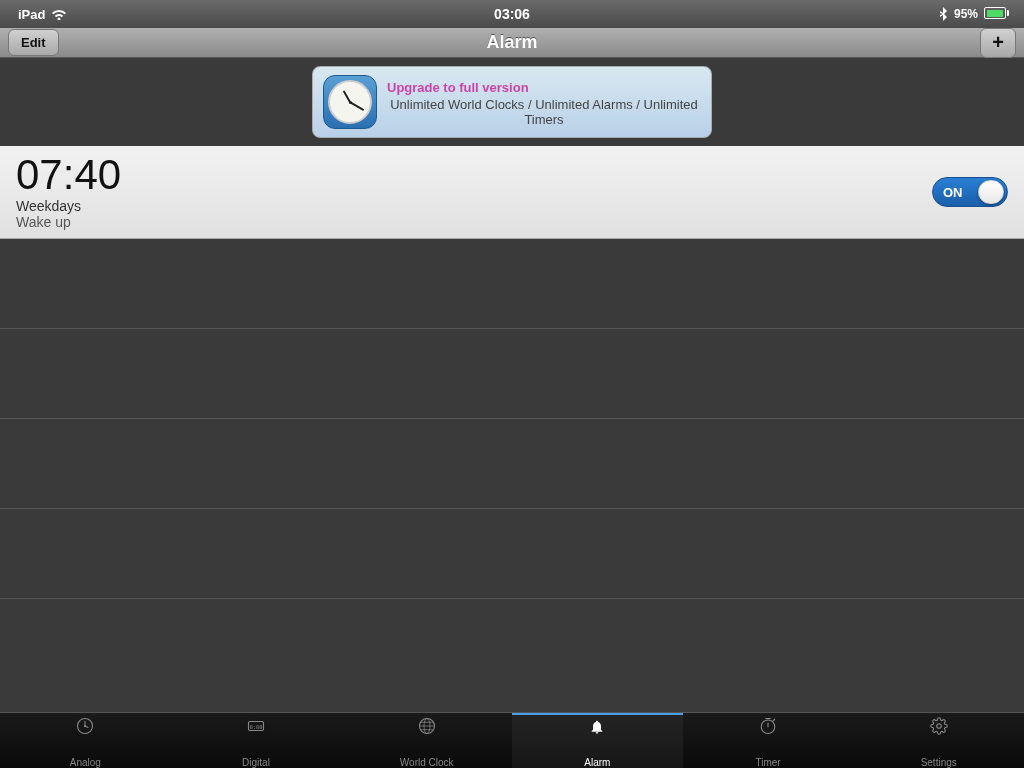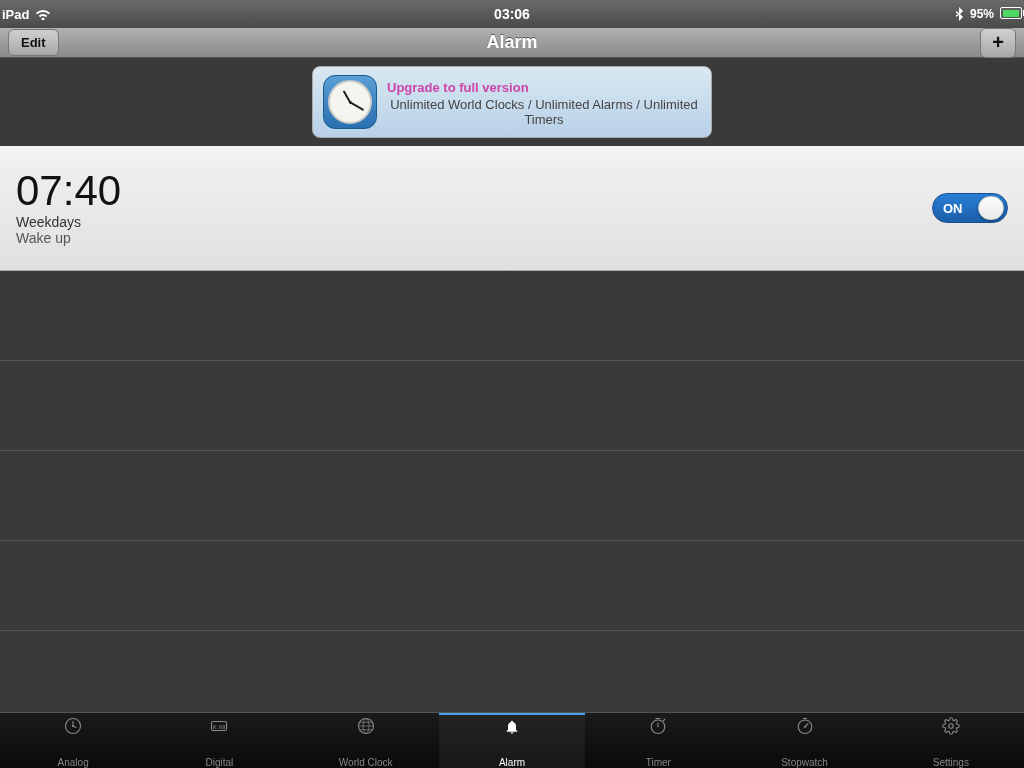--- a/index.html
+++ b/index.html
@@ -13,21 +13,21 @@
     }
 
     
     #status-bar {
       width: 100%;
       height: 28px;
       background: linear-gradient(to bottom, #6a6a6a, #4a4a4a);
       display: flex;
       align-items: center;
       justify-content: space-between;
-      padding: 0 2px;
+      padding: 0 18px;
       font-size: 13px;
       font-weight: bold;
       color: #fff;
     }
     .status-left { display: flex; align-items: center; gap: 6px; }
     .status-center { position: absolute; left: 50%; transform: translateX(-50%); font-size: 14px; font-weight: bold; color: #fff; }
     .status-right { display: flex; align-items: flex-start; gap: 6px; font-size: 12px; }
     .battery-icon {
       display: inline-flex; align-items: center; gap: 2px;
     }
@@ -149,21 +149,21 @@
     .ad-text { flex: 1; }
     .ad-title { font-size: 15px; font-weight: bold; color: #111; }
     .ad-upgrade { font-size: 13px; color: #cc44aa; font-weight: bold; margin: 2px 0; }
     .ad-features { font-size: 13px; color: #444; text-align: center; }
 
     
     #alarm-list { flex: 1; }
     .alarm-item {
       background: linear-gradient(to bottom, #f2f2f2, #e0e0e0);
       border-bottom: 1px solid #aaa;
-      padding: 24px 16px;
+      padding: 8px 16px;
       display: flex;
       align-items: center;
       justify-content: space-between;
       min-height: 90px;
     }
     .alarm-info { display: flex; flex-direction: column; }
     .alarm-time {
       font-size: 42px;
       font-weight: 200;
       color: #111;
@@ -352,29 +352,20 @@
   <div class="tab-item">
     <svg class="tab-svg" viewBox="0 0 24 24">
       <circle cx="12" cy="13" r="9" stroke="#888" stroke-width="1.5" fill="none"></circle>
       <line x1="12" y1="13" x2="12" y2="8" stroke="#888" stroke-width="1.5" stroke-linecap="round"></line>
       <line x1="9" y1="2" x2="15" y2="2" stroke="#888" stroke-width="1.5" stroke-linecap="round"></line>
       <line x1="19" y1="5" x2="21" y2="3" stroke="#888" stroke-width="1.5" stroke-linecap="round"></line>
     </svg>
     <span class="tab-label">Timer</span>
   </div>
 
-  <div class="tab-item">
-    <svg class="tab-svg" viewBox="0 0 24 24">
-      <circle cx="12" cy="13" r="9" stroke="#888" stroke-width="1.5" fill="none"></circle>
-      <line x1="12" y1="13" x2="16" y2="9" stroke="#888" stroke-width="1.5" stroke-linecap="round"></line>
-      <line x1="10" y1="2" x2="14" y2="2" stroke="#888" stroke-width="1.5" stroke-linecap="round"></line>
-      <circle cx="12" cy="13" r="1.5" fill="#888"></circle>
-    </svg>
-    <span class="tab-label">Stopwatch</span>
-  </div>
 
   <div class="tab-item">
     <svg class="tab-svg" viewBox="0 0 24 24">
       <circle cx="12" cy="12" r="3" stroke="#888" stroke-width="1.5" fill="none"></circle>
       <path d="M19.4 15a1.65 1.65 0 0 0 .33 1.82l.06.06a2 2 0 0 1-2.83 2.83l-.06-.06a1.65 1.65 0 0 0-1.82-.33 1.65 1.65 0 0 0-1 1.51V21a2 2 0 0 1-4 0v-.09A1.65 1.65 0 0 0 9 19.4a1.65 1.65 0 0 0-1.82.33l-.06.06a2 2 0 0 1-2.83-2.83l.06-.06A1.65 1.65 0 0 0 4.68 15a1.65 1.65 0 0 0-1.51-1H3a2 2 0 0 1 0-4h.09A1.65 1.65 0 0 0 4.6 9a1.65 1.65 0 0 0-.33-1.82l-.06-.06a2 2 0 0 1 2.83-2.83l.06.06A1.65 1.65 0 0 0 9 4.68a1.65 1.65 0 0 0 1-1.51V3a2 2 0 0 1 4 0v.09a1.65 1.65 0 0 0 1 1.51 1.65 1.65 0 0 0 1.82-.33l.06-.06a2 2 0 0 1 2.83 2.83l-.06.06A1.65 1.65 0 0 0 19.4 9a1.65 1.65 0 0 0 1.51 1H21a2 2 0 0 1 0 4h-.09a1.65 1.65 0 0 0-1.51 1z" stroke="#888" stroke-width="1.5" fill="none"></path>
     </svg>
     <span class="tab-label">Settings</span>
   </div>
 
 </div>

